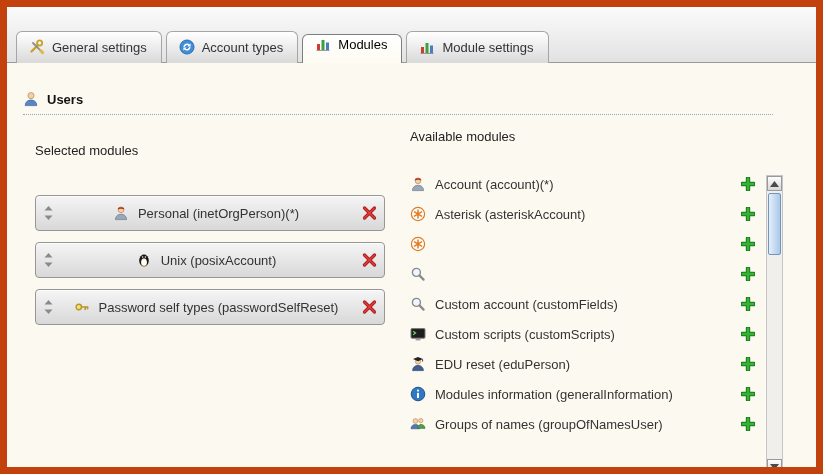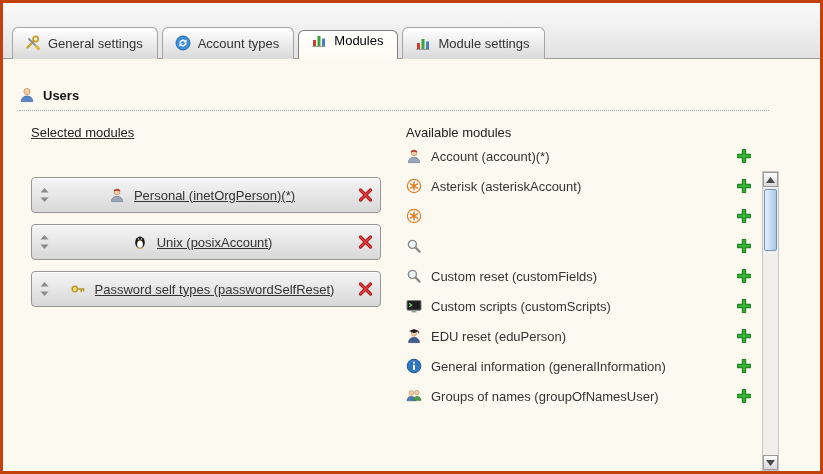--- a/index.html
+++ b/index.html
@@ -1,18 +1,18 @@
 <!DOCTYPE html>
 <html><head>
 <meta charset="utf-8">
 <style>
   html,body{margin:0;padding:0;background:#e9e9e9;}
   .page{
     position:relative;width:823px;height:474px;overflow:hidden;
-    background:#fcfaf0;border:3px solid #c2410c;box-sizing:border-box;
+    background:#fcfaf0;border:7px solid #c2410c;box-sizing:border-box;
     font-family:"Liberation Sans","DejaVu Sans",sans-serif;color:#333;
   }
   
   .tabbar{
     position:absolute;top:0;left:0;right:0;height:56px;box-sizing:border-box;
     background:linear-gradient(#fbfbfb,#e2e2e2);
     border-bottom:1px solid #9a9a9a;
     display:flex;align-items:flex-end;padding-left:9px;
   }
   .tab{
@@ -30,39 +30,39 @@
   .tab .icon{display:inline-flex;width:16px;height:16px;}
   
   .section-header{
     position:absolute;left:16px;top:84px;width:750px;
     display:flex;align-items:center;gap:8px;
     font-size:13px;font-weight:bold;color:#111;
     border-bottom:1px dotted #9aa7b4;padding-bottom:7px;
   }
   .section-header .icon{display:inline-flex;width:16px;height:16px;}
   
-  .col-left{position:absolute;left:28px;top:122px;width:350px;text-decoration:underline;}
+  .col-left{position:absolute;left:28px;top:136px;width:350px;}
   .col-right{position:absolute;left:403px;top:122px;width:373px;}
   .col-heading{font-size:13px;color:#222;height:16px;line-height:16px;}
   
   .sel-list{margin-top:36px;}
   .sel-item{
     position:relative;height:36px;margin-bottom:11px;box-sizing:border-box;
     background:linear-gradient(#f5f5f5,#d8d8d8);
     border:1px solid #969696;border-radius:4px;
     box-shadow:inset 0 1px 0 rgba(255,255,255,.8);
     display:flex;align-items:center;justify-content:center;gap:9px;
     font-size:13px;color:#333;padding:0 34px 0 26px;
   }
   .sel-item .handle{position:absolute;left:8px;top:50%;transform:translateY(-50%);display:inline-flex;cursor:grab;}
   .sel-item .remove{position:absolute;right:7px;top:50%;transform:translateY(-50%);display:inline-flex;cursor:pointer;}
   .sel-item .icon{display:inline-flex;width:16px;height:16px;flex:none;}
   .sel-item .lbl{white-space:nowrap;overflow:hidden;text-overflow:ellipsis;}
   
-  .avail-list{}
+  .avail-list{margin-top:24px;}
   .avail-row{
     display:flex;align-items:center;height:30px;
     font-size:13px;color:#333;padding-right:28px;box-sizing:border-box;width:100%;
   }
   .avail-row .icon{display:inline-flex;width:16px;height:16px;margin-right:9px;flex:none;}
   .avail-row .add{margin-left:auto;display:inline-flex;cursor:pointer;flex:none;}
   
   .scrollbar{
     position:absolute;top:46px;right:0;width:17px;height:300px;box-sizing:border-box;
     background:#f1efec;border:1px solid #c6c6c6;
@@ -277,21 +277,21 @@
             </svg>
           </span>
         </div>
         <div class="avail-row">
           <span class="icon">
             <svg width="16" height="16" viewBox="0 0 16 16">
               <circle cx="6.4" cy="6.4" r="4" fill="#eef6ff" stroke="#8a8a8a" stroke-width="1.4"></circle>
               <path d="M9.4 9.4l4.2 4.2" stroke="#8a8a8a" stroke-width="2.2" stroke-linecap="round"></path>
             </svg>
           </span>
-          <span>Custom reset (customFields)</span>
+          <span>Custom account (customFields)</span>
           <span class="add">
             <svg width="14" height="14" viewBox="0 0 14 14">
               <path d="M7 1.2v11.6M1.2 7h11.6" stroke="#1e7a1e" stroke-width="4.4" stroke-linecap="round"></path>
               <path d="M7 1.8v10.4M1.8 7h10.4" stroke="#35b335" stroke-width="2.4" stroke-linecap="round"></path>
             </svg>
           </span>
         </div>
         <div class="avail-row">
           <span class="icon">
             <svg width="16" height="16" viewBox="0 0 16 16">
@@ -326,21 +326,21 @@
           </span>
         </div>
         <div class="avail-row">
           <span class="icon">
             <svg width="16" height="16" viewBox="0 0 16 16">
               <circle cx="8" cy="8" r="6.8" fill="#2f78c2" stroke="#205590"></circle>
               <rect x="7" y="6.8" width="2" height="5.2" rx="0.6" fill="#fff"></rect>
               <circle cx="8" cy="4.6" r="1.1" fill="#fff"></circle>
             </svg>
           </span>
-          <span>General information (generalInformation)</span>
+          <span>Modules information (generalInformation)</span>
           <span class="add">
             <svg width="14" height="14" viewBox="0 0 14 14">
               <path d="M7 1.2v11.6M1.2 7h11.6" stroke="#1e7a1e" stroke-width="4.4" stroke-linecap="round"></path>
               <path d="M7 1.8v10.4M1.8 7h10.4" stroke="#35b335" stroke-width="2.4" stroke-linecap="round"></path>
             </svg>
           </span>
         </div>
         <div class="avail-row">
           <span class="icon">
             <svg width="16" height="16" viewBox="0 0 16 16">

